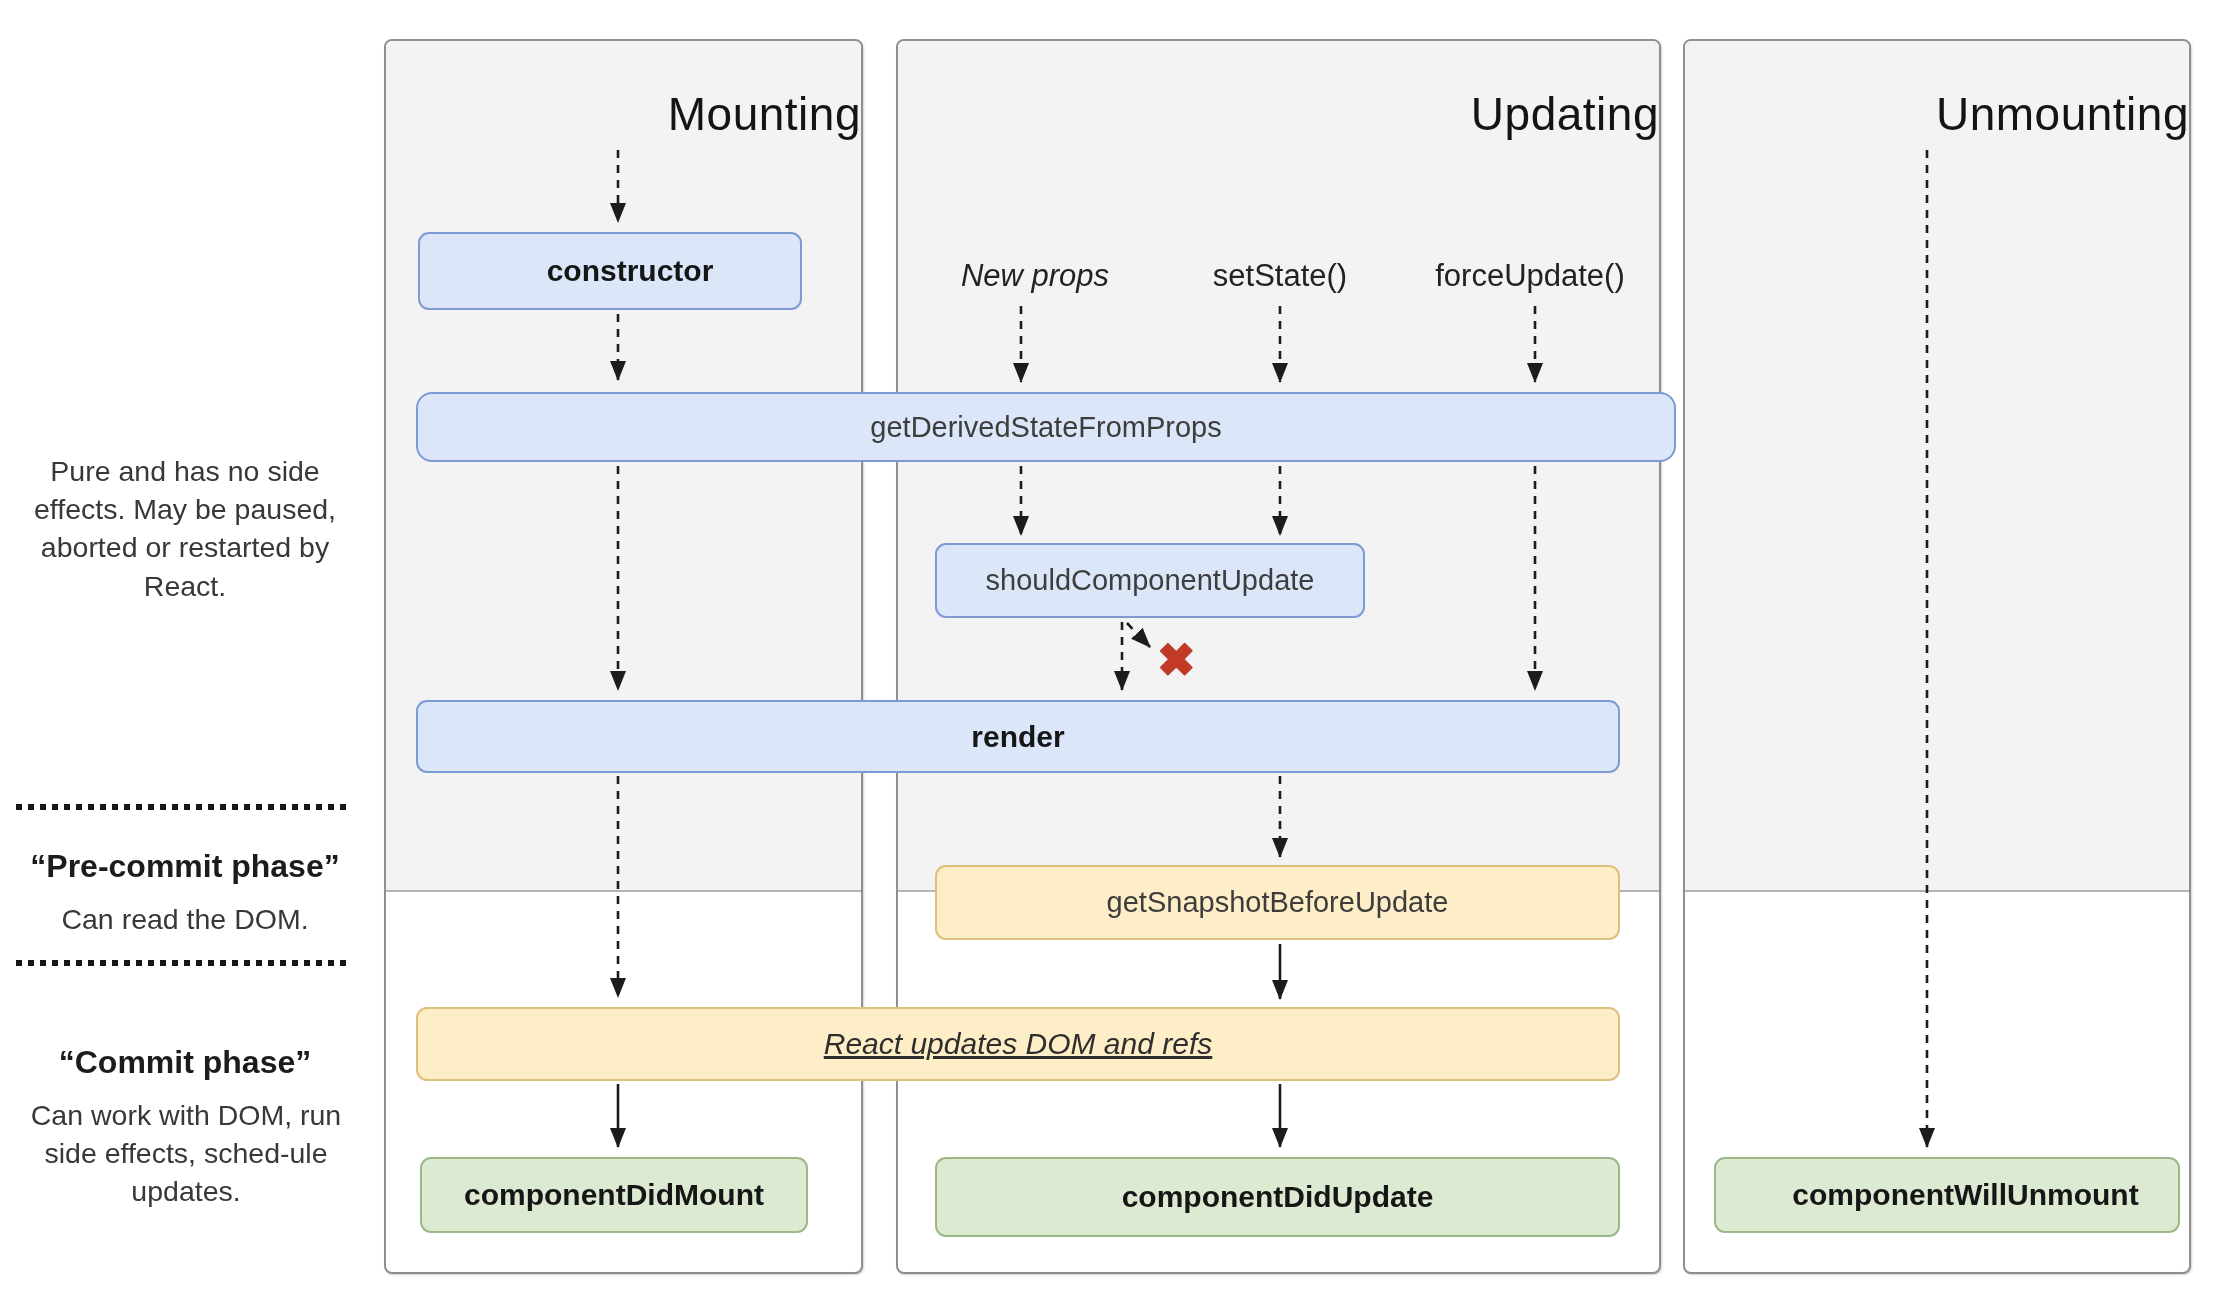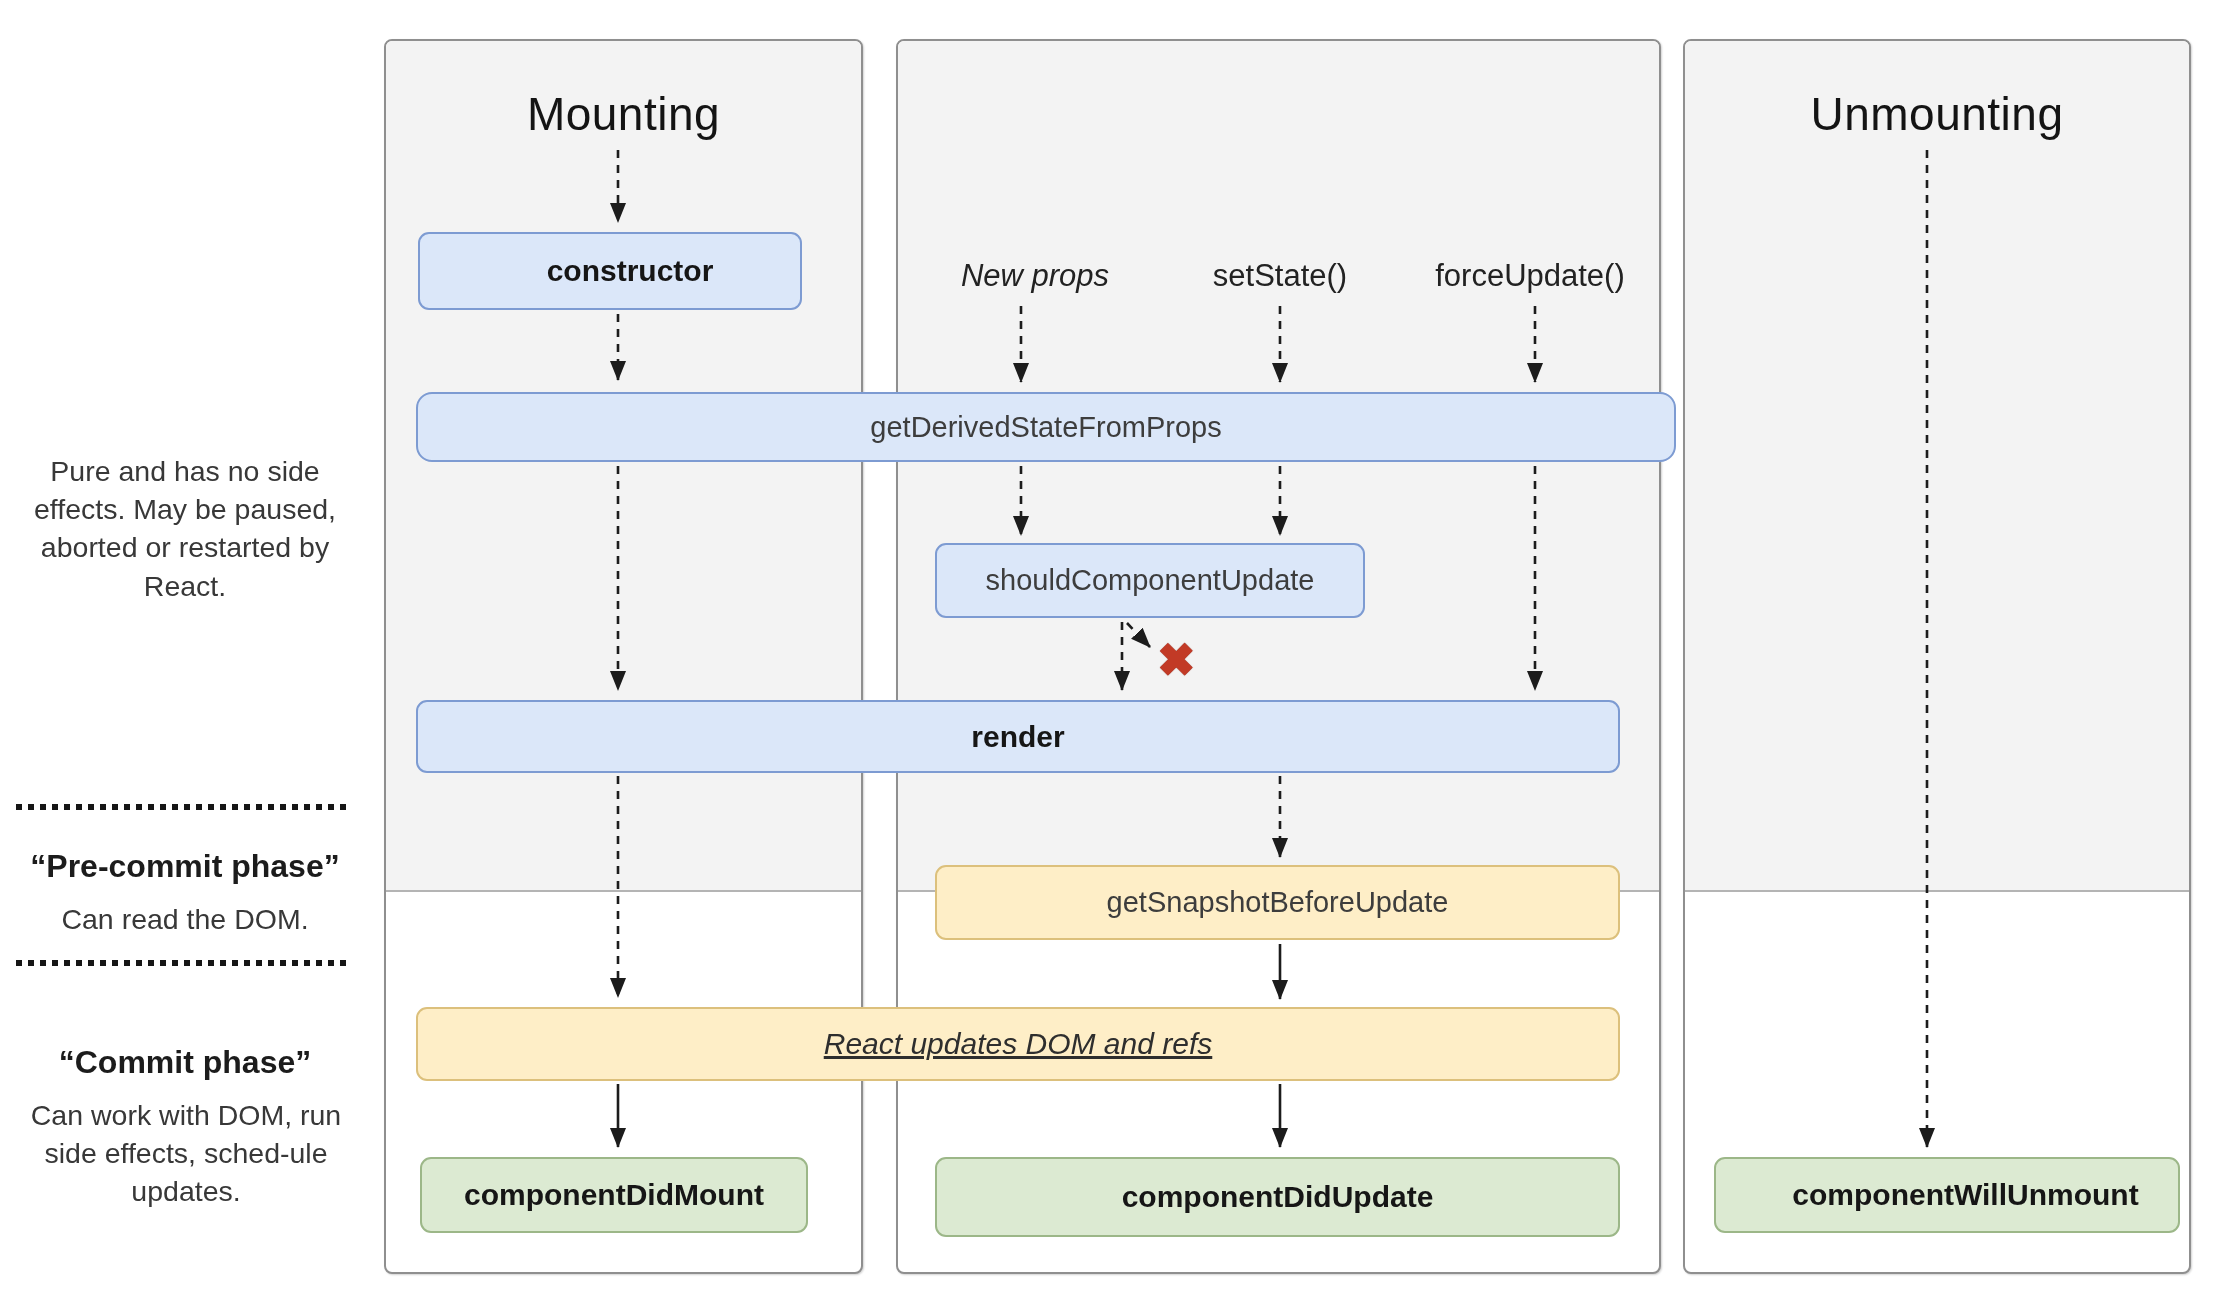--- a/index.html
+++ b/index.html
@@ -20,21 +20,21 @@
     box-shadow:1px 1px 2px rgba(0,0,0,0.18);
   }
   .panel-gray{
     position:absolute;left:0;top:0;right:0;
     height:849px;
     background:#f3f3f3;
     border-bottom:2px solid #b4b4b4;
   }
   .panel h2{
     position:absolute;top:46px;left:0;width:100%;
-    margin:0;text-align:center;
+    margin:0;text-align:right;
     font-size:46px;font-weight:400;color:#141414;
     letter-spacing:0.5px;
   }
   
   .phase-title{
     position:absolute;text-align:center;
     font-size:32px;font-weight:700;color:#1c1c1c;
   }
   .phase-desc{
     position:absolute;text-align:center;
@@ -105,20 +105,21 @@
   <div class="phase-title" style="left:20px;top:1044px;width:330px;">“Commit phase”</div>
   <div class="phase-desc" style="left:30px;top:1096px;width:312px;">Can work with DOM, run side effects, sched-ule updates.</div>
 
   <section class="panel" style="left:384px;top:39px;width:475px;height:1231px;">
     <div class="panel-gray"></div>
     <h2>Mounting</h2>
   </section>
 
   <section class="panel" style="left:896px;top:39px;width:761px;height:1231px;">
     <div class="panel-gray"></div>
+    <h2>Updating</h2>
   </section>
 
   <section class="panel" style="left:1683px;top:39px;width:504px;height:1231px;">
     <div class="panel-gray"></div>
     <h2>Unmounting</h2>
   </section>
 
   <svg class="arrows" width="2222" height="1304" viewBox="0 0 2222 1304">
     <defs>
       <marker id="arw" markerUnits="userSpaceOnUse" markerWidth="22" markerHeight="18" refX="19" refY="9" orient="auto">

